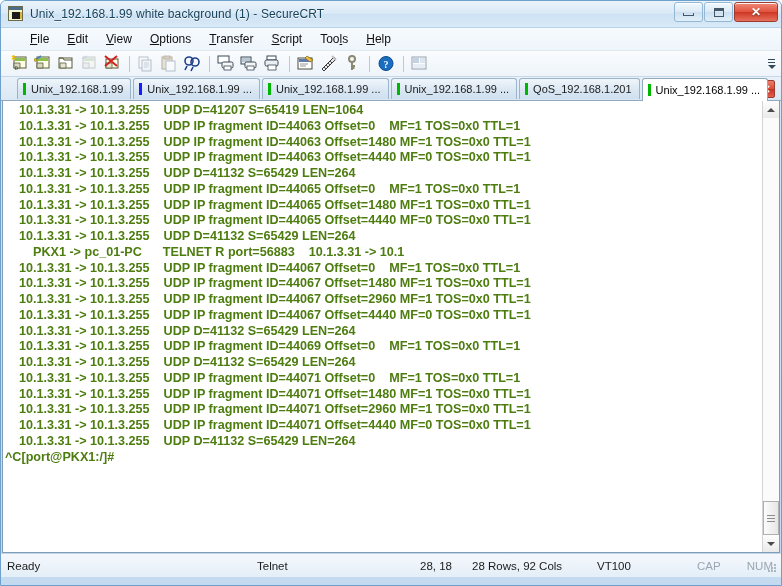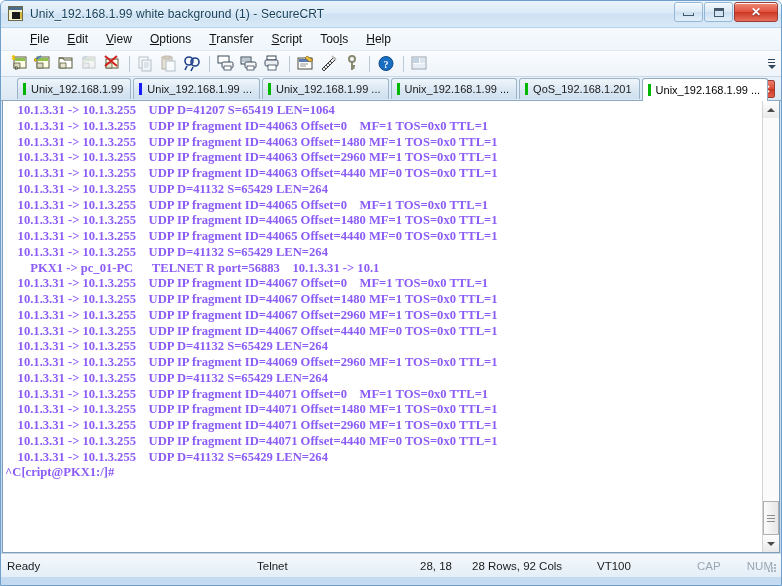--- a/index.html
+++ b/index.html
@@ -244,25 +244,25 @@
     overflow: hidden;
   }
   .term {
     flex: 1 1 auto;
     background: #ffffff;
     padding: 2px 0 0 2px;
     overflow: hidden;
     box-sizing: border-box;
   }
   .term-line {
-    font-family: Liberation Serif, serif;
+    font-family: Liberation Sans, sans-serif;
     font-weight: bold;
     font-size: 12.6px;
     line-height: 15.75px;
-    color: #8b5cf6;
+    color: #4d7c0f;
     white-space: pre;
     letter-spacing: 0px;
     height: 15.75px;
   }
 
   
   .vscroll {
     width: 17px;
     flex: 0 0 auto;
     background: #f0f0f0;
@@ -552,41 +552,40 @@
     <div class="tabbar-close">
       <span>✕</span>
     </div>
   </div>
 
   <div class="term-wrap">
     <div class="term" id="term-output">
         <div class="term-line">    10.1.3.31 -&gt; 10.1.3.255    UDP D=41207 S=65419 LEN=1064</div>
         <div class="term-line">    10.1.3.31 -&gt; 10.1.3.255    UDP IP fragment ID=44063 Offset=0    MF=1 TOS=0x0 TTL=1</div>
         <div class="term-line">    10.1.3.31 -&gt; 10.1.3.255    UDP IP fragment ID=44063 Offset=1480 MF=1 TOS=0x0 TTL=1</div>
-        <div class="term-line">    10.1.3.31 -&gt; 10.1.3.255    UDP IP fragment ID=44063 Offset=2960 MF=1 TOS=0x0 TTL=1</div>
         <div class="term-line">    10.1.3.31 -&gt; 10.1.3.255    UDP IP fragment ID=44063 Offset=4440 MF=0 TOS=0x0 TTL=1</div>
         <div class="term-line">    10.1.3.31 -&gt; 10.1.3.255    UDP D=41132 S=65429 LEN=264</div>
         <div class="term-line">    10.1.3.31 -&gt; 10.1.3.255    UDP IP fragment ID=44065 Offset=0    MF=1 TOS=0x0 TTL=1</div>
         <div class="term-line">    10.1.3.31 -&gt; 10.1.3.255    UDP IP fragment ID=44065 Offset=1480 MF=1 TOS=0x0 TTL=1</div>
         <div class="term-line">    10.1.3.31 -&gt; 10.1.3.255    UDP IP fragment ID=44065 Offset=4440 MF=0 TOS=0x0 TTL=1</div>
         <div class="term-line">    10.1.3.31 -&gt; 10.1.3.255    UDP D=41132 S=65429 LEN=264</div>
         <div class="term-line">        PKX1 -&gt; pc_01-PC      TELNET R port=56883    10.1.3.31 -&gt; 10.1</div>
         <div class="term-line">    10.1.3.31 -&gt; 10.1.3.255    UDP IP fragment ID=44067 Offset=0    MF=1 TOS=0x0 TTL=1</div>
         <div class="term-line">    10.1.3.31 -&gt; 10.1.3.255    UDP IP fragment ID=44067 Offset=1480 MF=1 TOS=0x0 TTL=1</div>
         <div class="term-line">    10.1.3.31 -&gt; 10.1.3.255    UDP IP fragment ID=44067 Offset=2960 MF=1 TOS=0x0 TTL=1</div>
         <div class="term-line">    10.1.3.31 -&gt; 10.1.3.255    UDP IP fragment ID=44067 Offset=4440 MF=0 TOS=0x0 TTL=1</div>
         <div class="term-line">    10.1.3.31 -&gt; 10.1.3.255    UDP D=41132 S=65429 LEN=264</div>
-        <div class="term-line">    10.1.3.31 -&gt; 10.1.3.255    UDP IP fragment ID=44069 Offset=2960 MF=1 TOS=0x0 TTL=1</div>
+        <div class="term-line">    10.1.3.31 -&gt; 10.1.3.255    UDP IP fragment ID=44069 Offset=0    MF=1 TOS=0x0 TTL=1</div>
         <div class="term-line">    10.1.3.31 -&gt; 10.1.3.255    UDP D=41132 S=65429 LEN=264</div>
         <div class="term-line">    10.1.3.31 -&gt; 10.1.3.255    UDP IP fragment ID=44071 Offset=0    MF=1 TOS=0x0 TTL=1</div>
         <div class="term-line">    10.1.3.31 -&gt; 10.1.3.255    UDP IP fragment ID=44071 Offset=1480 MF=1 TOS=0x0 TTL=1</div>
         <div class="term-line">    10.1.3.31 -&gt; 10.1.3.255    UDP IP fragment ID=44071 Offset=2960 MF=1 TOS=0x0 TTL=1</div>
         <div class="term-line">    10.1.3.31 -&gt; 10.1.3.255    UDP IP fragment ID=44071 Offset=4440 MF=0 TOS=0x0 TTL=1</div>
         <div class="term-line">    10.1.3.31 -&gt; 10.1.3.255    UDP D=41132 S=65429 LEN=264</div>
-        <div class="term-line">^C[cript@PKX1:/]#</div>
+        <div class="term-line">^C[port@PKX1:/]#</div>
       </div>
 
     <div class="vscroll">
       <div class="sb-arrow up">
         <div class="tri-up"></div>
       </div>
       <div class="sb-track">
         <div class="sb-thumb">
           <div class="sb-grip">
             <div></div>

